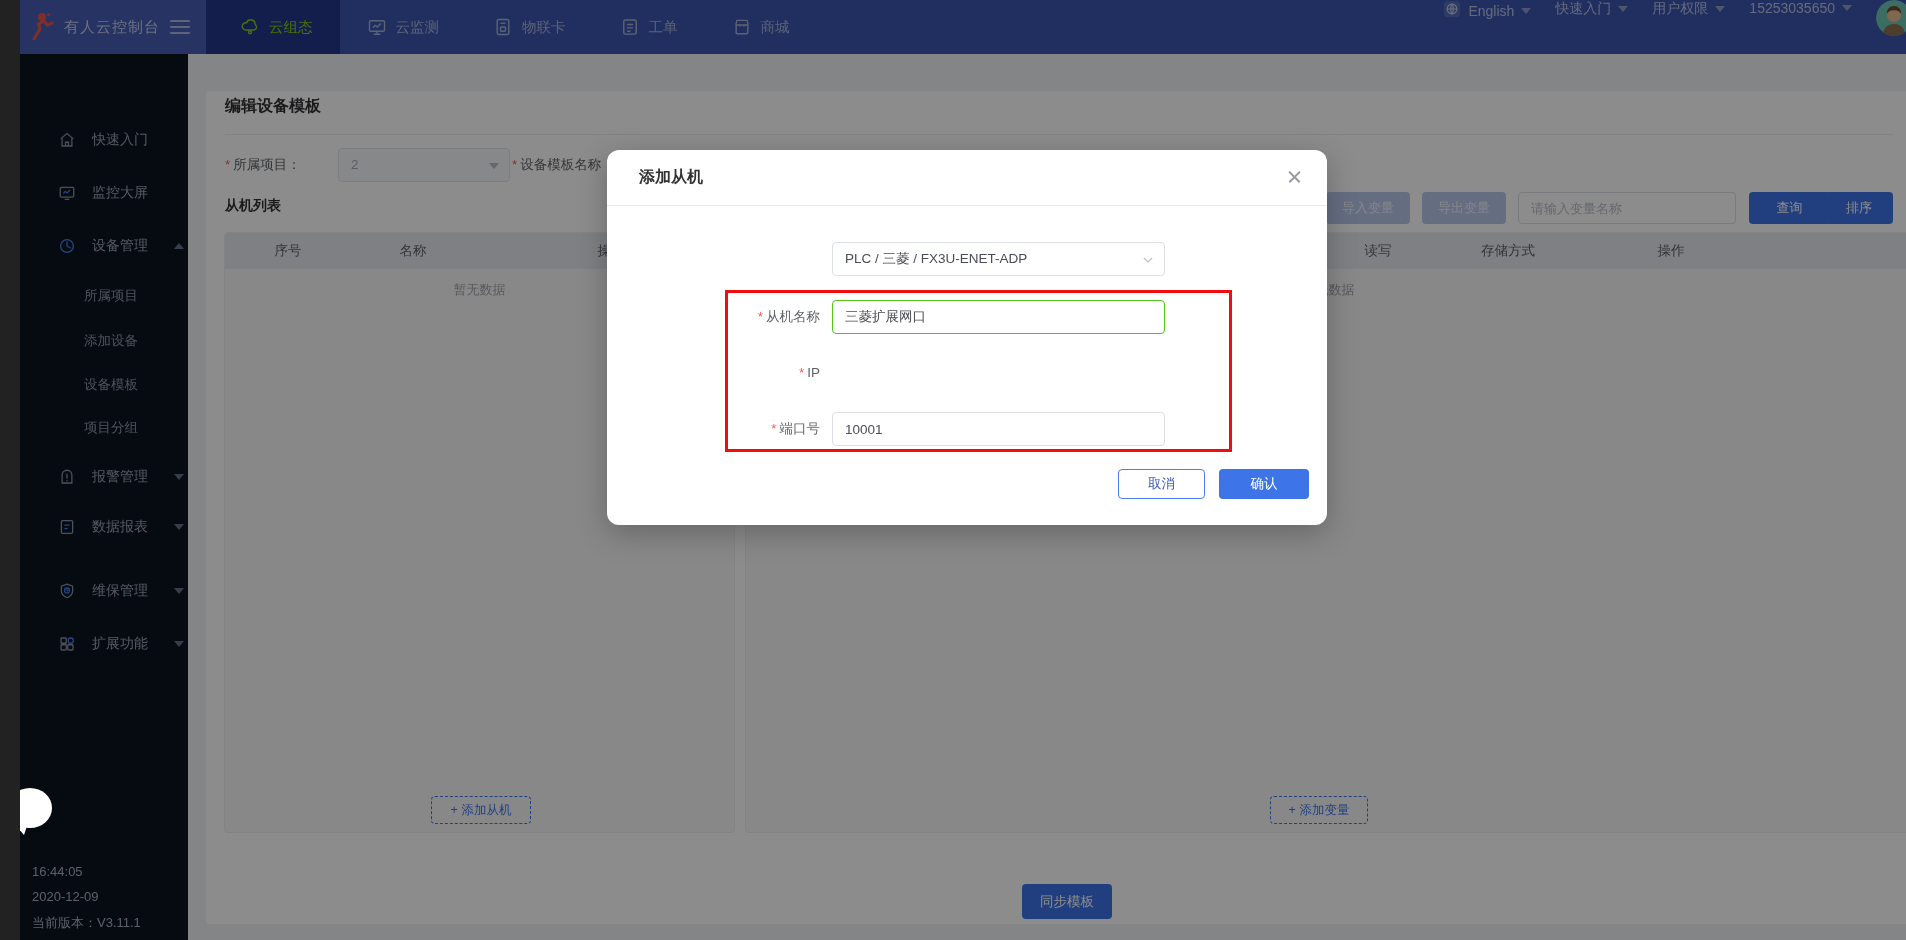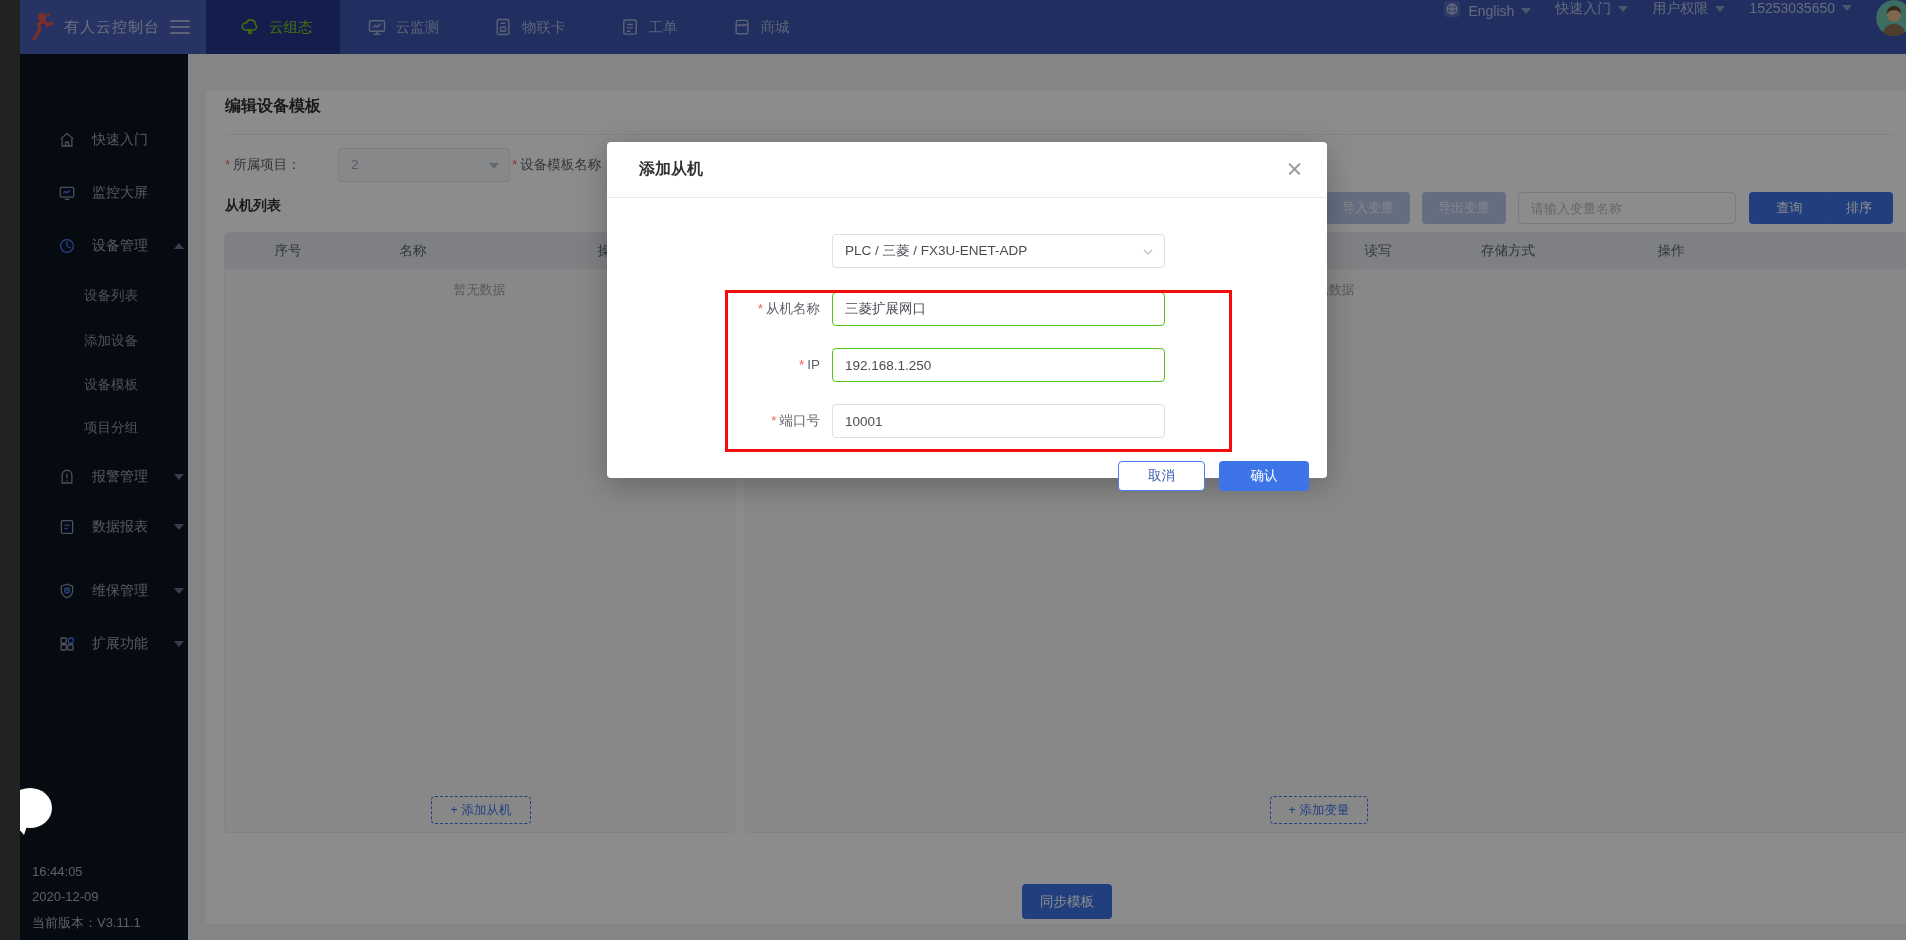--- a/index.html
+++ b/index.html
@@ -71,21 +71,21 @@
   .search-input::placeholder { color:#b8bdc7; }
   .btn-primary { background:#3d74e8; color:#fff; }
   .btn-query { position:absolute; left:1729px; top:192px; width:81px; height:32px; }
   .btn-sort { position:absolute; left:1805px; top:192px; width:68px; height:32px; }
   .btn-sync { position:absolute; left:1002px; top:884px; width:90px; height:35px; font-size:13.5px; }
   
   .scrollbar-track { position:absolute; right:0; top:54px; width:10px; height:886px; background:#fafafa; }
   .scrollbar-thumb { position:absolute; right:1px; top:58px; width:8px; height:180px; background:#c8c8c8; border-radius:4px; cursor:pointer; }
   
   .overlay { position:absolute; left:0; top:0; width:1906px; height:940px; background:rgba(0,0,0,0.45); z-index:50; }
-  .modal { position:absolute; left:587px; top:142px; width:720px; height:336px; background:#ffffff; border-radius:4px; box-shadow:0 8px 30px rgba(0,0,0,0.25); z-index:60; }
+  .modal { position:absolute; left:587px; top:150px; width:720px; height:375px; background:#ffffff; border-radius:12px; box-shadow:0 8px 30px rgba(0,0,0,0.25); z-index:60; }
   .modal-title { position:absolute; left:32px; top:17px; font-size:16px; font-weight:bold; color:#303133; }
   .modal-close { position:absolute; right:22px; top:17px; width:20px; height:20px; cursor:pointer; }
   .modal-close i, .modal-close b { position:absolute; left:2px; top:9px; width:15px; height:1.6px; background:#989aa1; }
   .modal-close i { transform:rotate(45deg); }
   .modal-close b { transform:rotate(-45deg); }
   .modal-divider { position:absolute; left:0; top:55px; width:100%; height:1px; background:#e8eaec; }
   .m-row-label { position:absolute; left:0; width:213px; height:34px; line-height:34px; text-align:right; color:#5f6368; font-size:13.5px; }
   .m-input { position:absolute; left:225px; width:333px; height:34px; border:1px solid #dcdfe6; border-radius:4px; padding:0 12px; font-size:13.5px; color:#494c52; font-family:inherit; background:#fff; }
   .m-input.green { border-color:#52c41a; }
   .m-select { position:absolute; left:225px; width:333px; height:34px; border:1px solid #dcdfe6; border-radius:4px; line-height:32px; padding:0 12px; font-size:13.5px; color:#494c52; cursor:pointer; }
@@ -222,21 +222,21 @@
     </div>
     <div class="sb-item" style="top:181px">
       <span class="sb-icon"><svg width="18" height="18" viewBox="0 0 24 24" fill="none" stroke="#4a7df0" stroke-width="1.7">
             <circle cx="12" cy="12" r="8.5"></circle>
             <path d="M12 5.5V12l5 3"></path>
           </svg></span>
       <span class="sb-label">设备管理</span>
       <span class="sb-arrow-up"></span>
     </div>
     <div class="sb-sub" style="top:233px">
-      <span class="sb-label">设备列表</span>
+      <span class="sb-label">所属项目</span>
     </div>
     <div class="sb-sub" style="top:278px">
       <span class="sb-label">添加设备</span>
     </div>
     <div class="sb-sub" style="top:322px">
       <span class="sb-label">设备模板</span>
     </div>
     <div class="sb-sub" style="top:365px">
       <span class="sb-label">项目分组</span>
     </div>
@@ -350,21 +350,20 @@
     </div>
 
     <div class="m-row-label r2">
       <span class="req">*</span><span>从机名称</span>
     </div>
     <input class="m-input green r2" type="text" value="三菱扩展网口" style="">
 
     <div class="m-row-label r3">
       <span class="req">*</span><span>IP</span>
     </div>
-    <input class="m-input green r3" type="text" value="192.168.1.250" style="">
 
     <div class="m-row-label r4">
       <span class="req">*</span><span>端口号</span>
     </div>
     <input class="m-input r4" type="text" value="10001" style="">
 
     <button class="btn-cancel">取消</button>
     <button class="btn btn-primary btn-confirm">确认</button>
   </div>
 

